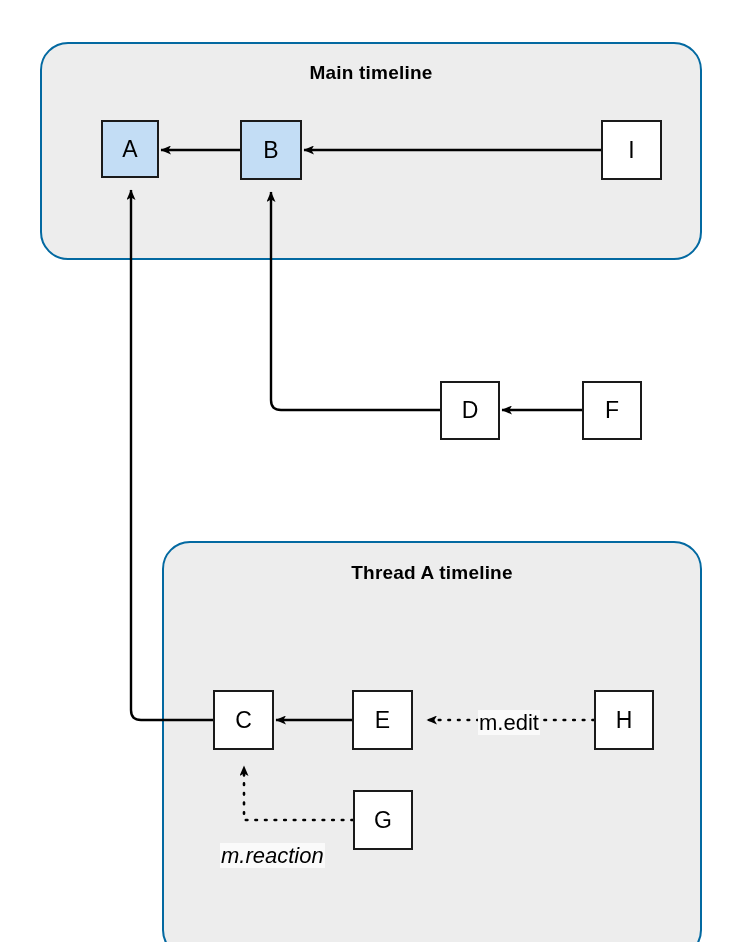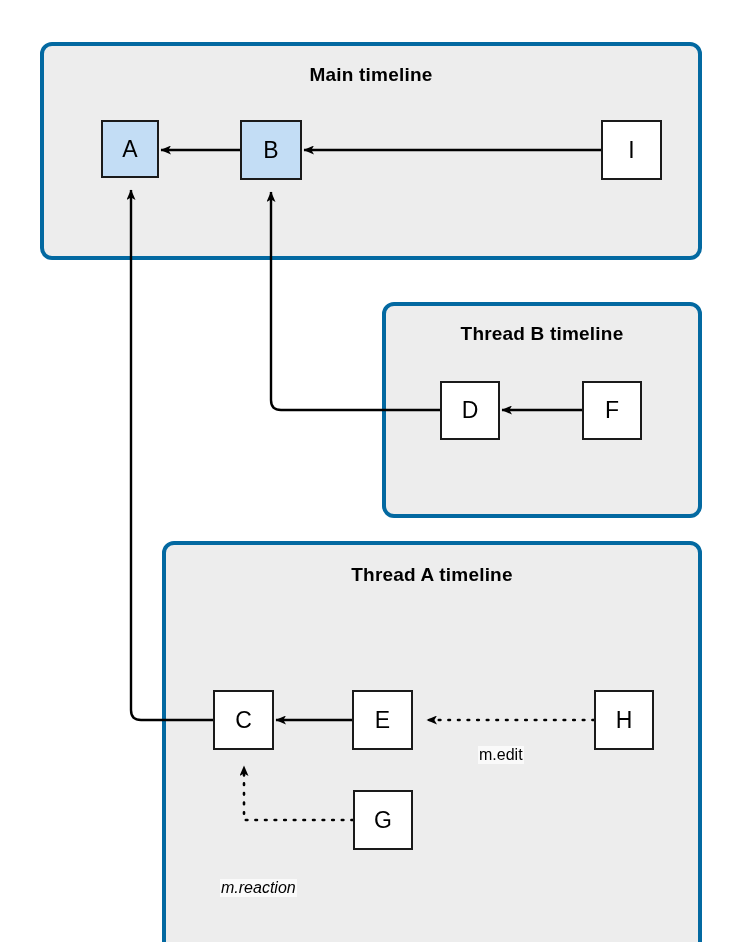--- a/index.html
+++ b/index.html
@@ -19,22 +19,22 @@
     position: absolute;
     left: 0;
     top: 0;
     width: 756px;
     height: 942px;
     pointer-events: none;
   }
   .container-box {
     position: absolute;
     background: #ededed;
-    border: 4px solid #0369a1;
-    border-radius: 12px;
+    border: 2px solid #0369a1;
+    border-radius: 28px;
     box-sizing: border-box;
   }
   .container-title {
     position: absolute;
     left: 0;
     right: 0;
     text-align: center;
     font-weight: bold;
     font-size: 19px;
     color: #000000;
@@ -51,40 +51,36 @@
     font-size: 23px;
     color: #000000;
     line-height: 1;
   }
   .node.blue {
     background: #c3ddf5;
   }
   .edge-label {
     position: absolute;
     background: #fafafa;
-    font-size: 16px;
+    font-size: 22px;
     color: #000000;
     white-space: nowrap;
     padding: 0 1px;
     line-height: 1.15;
-    margin-top: 36px;
   }
 </style>
 </head>
 <body>
 
 <div id="canvas">
 
   <div class="container-box" style="left:40px; top:42px; width:662px; height:218px;">
     <div class="container-title" style="top:18px;">Main timeline</div>
   </div>
 
-  <div class="container-box" style="left:382px; top:302px; width:320px; height:216px;">
-    <div class="container-title" style="top:17px;">Thread B timeline</div>
-  </div>
 
   <div class="container-box" style="left:162px; top:541px; width:540px; height:417px;">
     <div class="container-title" style="top:19px;">Thread A timeline</div>
   </div>
 
   <svg id="wires" viewBox="0 0 756 942">
     <defs>
       <marker id="arrowhead" markerWidth="11" markerHeight="9" refX="10" refY="4.5" orient="auto" markerUnits="userSpaceOnUse">
         <path d="M 10.5 4.5 L 0 0 L 2.6 4.5 L 0 9 Z" fill="#000000"></path>
       </marker>

